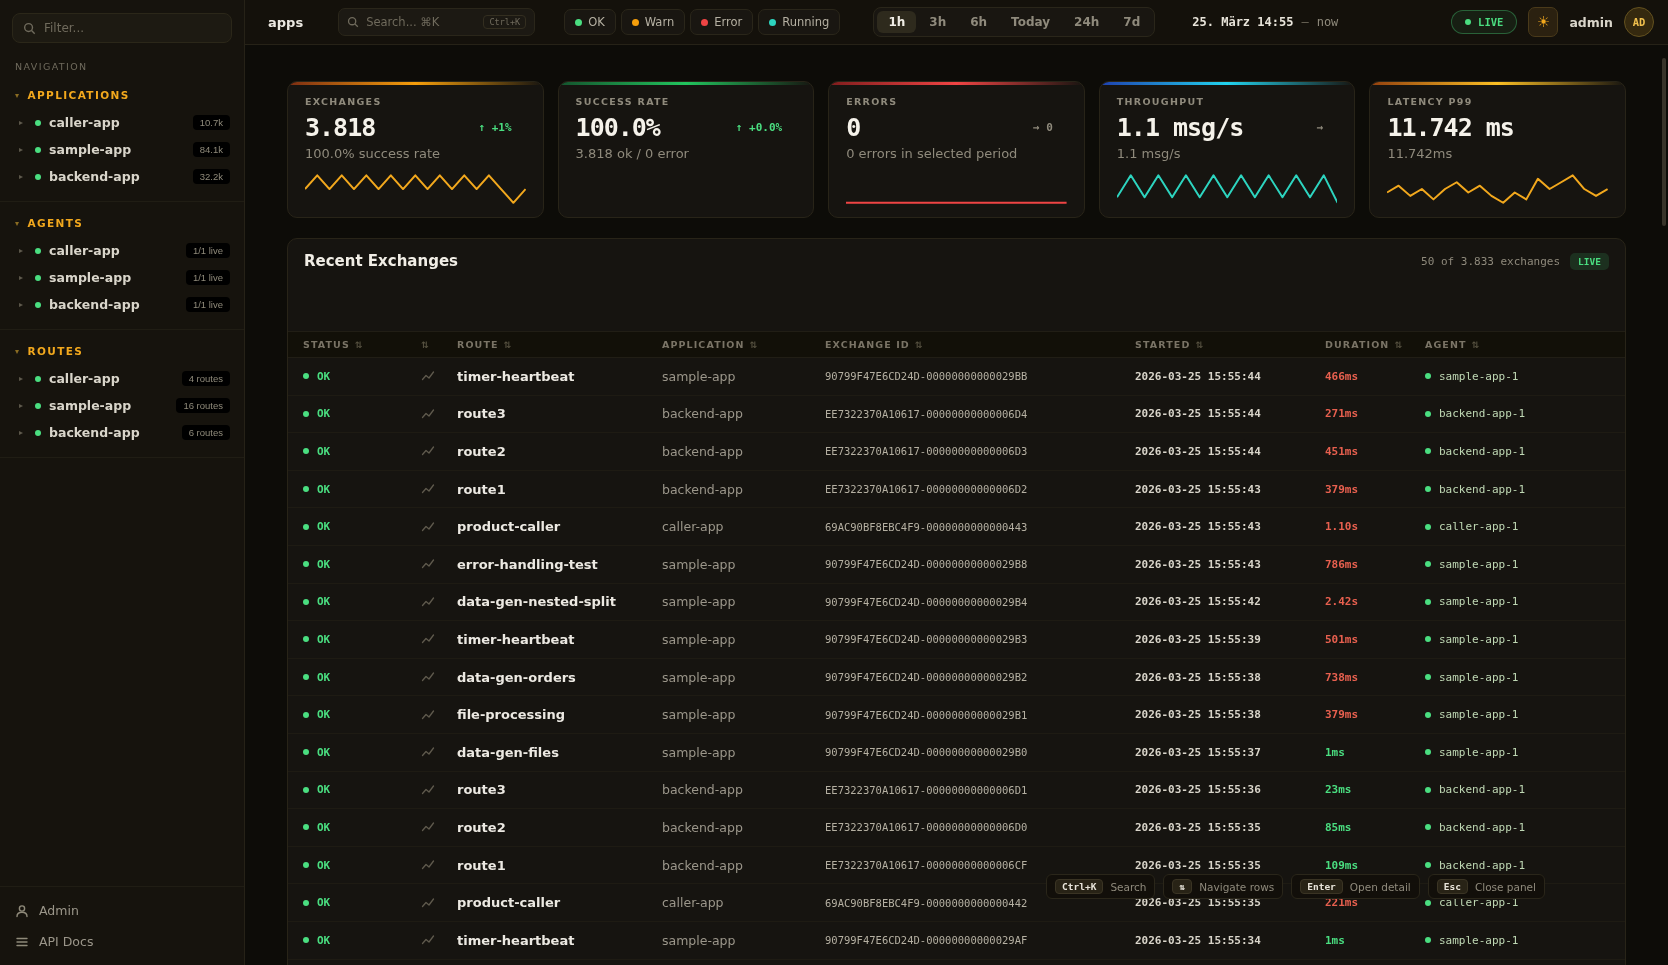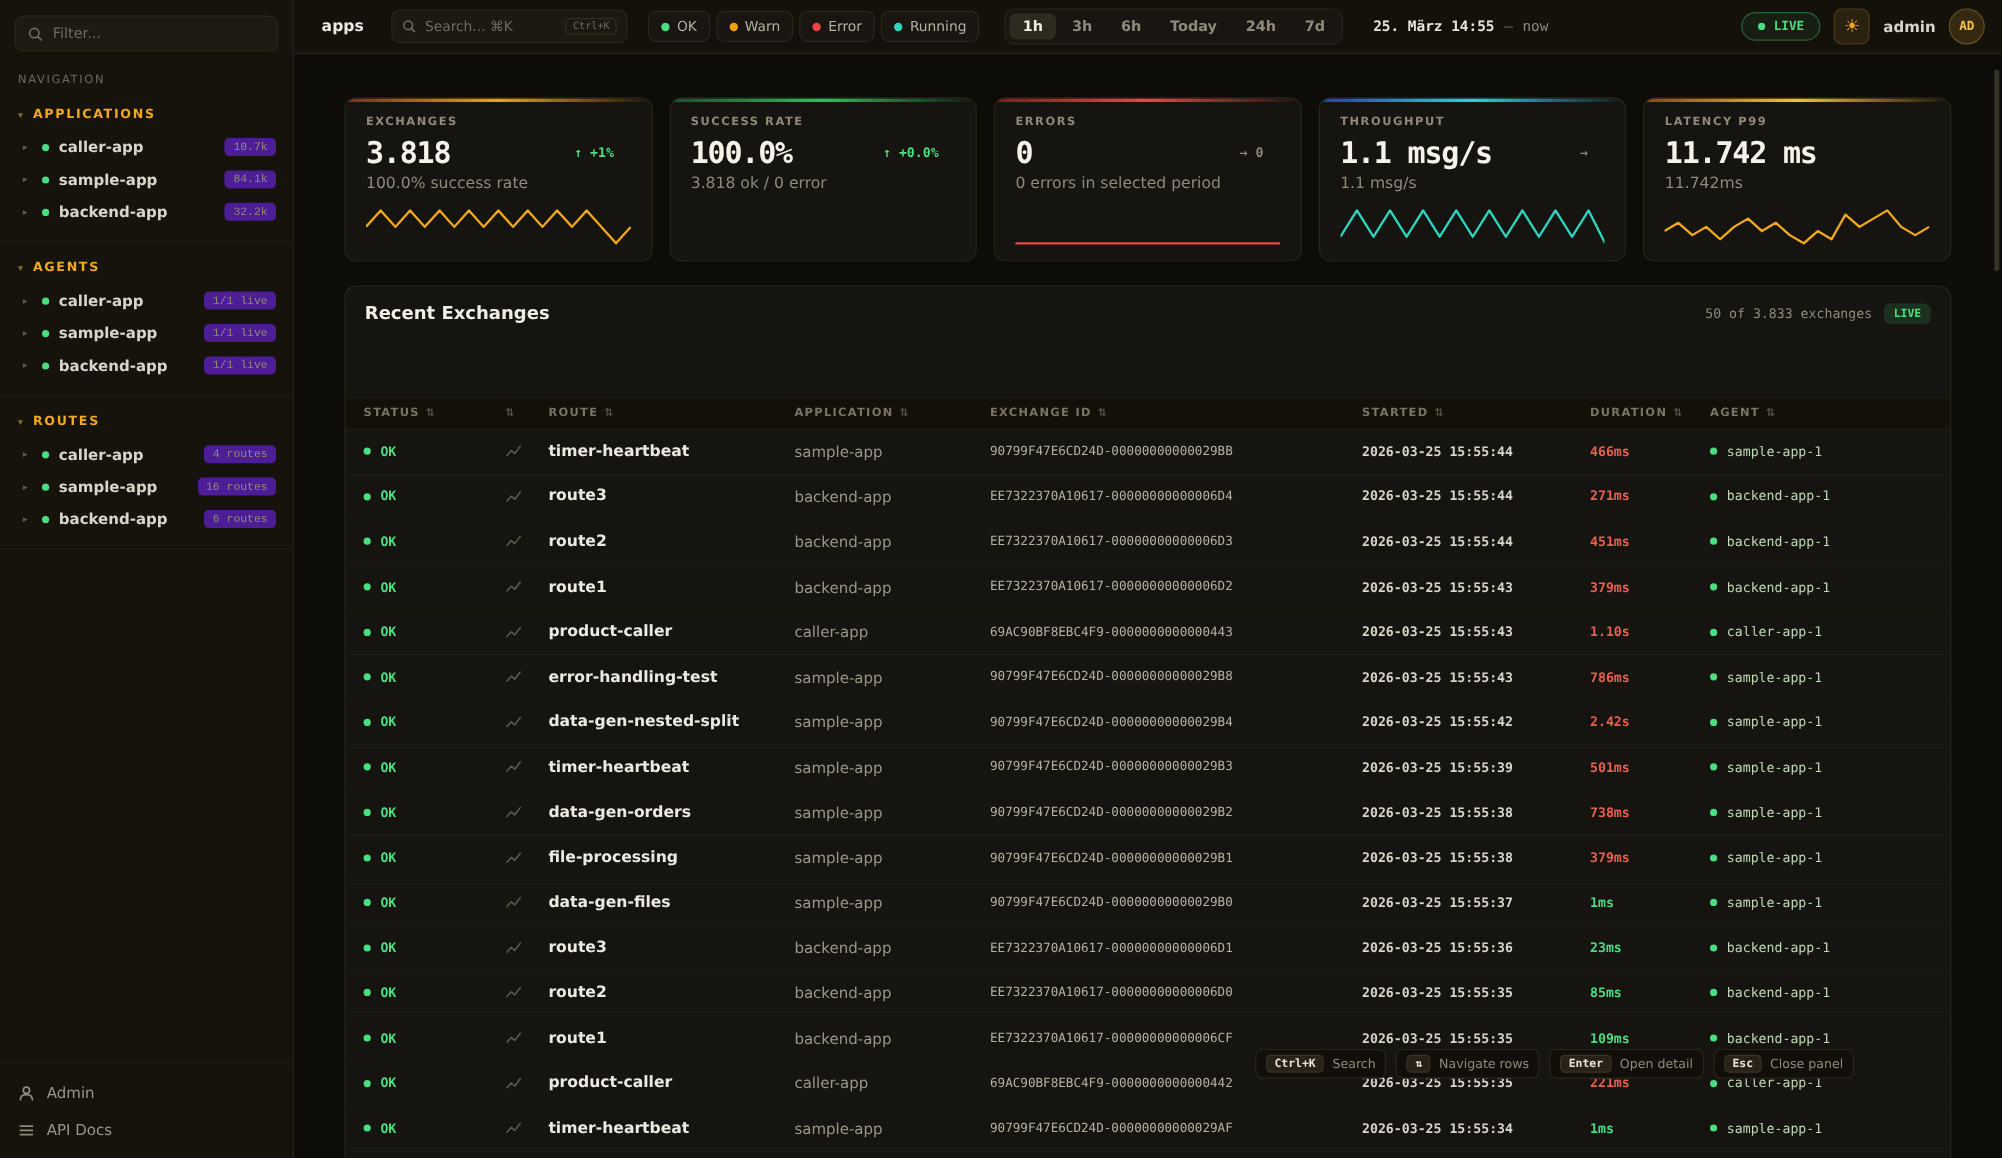--- a/index.html
+++ b/index.html
@@ -15,26 +15,26 @@
   .filter-box input{background:transparent;border:none;outline:none;color:#c9c5b8;font-size:12px;width:100%;font-family:"DejaVu Sans",sans-serif;}
   .filter-box input::placeholder{color:#6f6a5c;}
   .nav-label{padding:12px 15px 2px;font-size:9.5px;letter-spacing:1.4px;color:#6f6a5c;}
   .side-section{padding:7px 0 11px;border-bottom:1px solid #201d14;}
   .section-head{display:flex;align-items:center;gap:7px;padding:8px 15px;color:#f2a81d;font-size:10.5px;font-weight:bold;letter-spacing:1.4px;cursor:pointer;}
   .section-caret{color:#8a6c22;font-size:8px;}
   .side-item{display:flex;align-items:center;gap:8px;padding:6px 14px 6px 19px;cursor:pointer;height:27px;}
   .item-arrow{color:#5f5a4d;font-size:8px;width:8px;}
   .gdot{width:6px;height:6px;border-radius:50%;background:#4ade80;flex:none;}
   .side-item .label{flex:1;font-size:12.5px;color:#d9d5ca;font-weight:600;}
-  .side-badge{background:#4c1d95;border-radius:4px;padding:2px 7px;font-family:Liberation Mono, monospace;font-size:9.5px;color:#8f8a7a;}
+  .side-badge{background:#000000;border-radius:4px;padding:2px 7px;font-family:Liberation Sans, sans-serif;font-size:9.5px;color:#8f8a7a;}
   .side-footer{margin-top:auto;border-top:1px solid #201d14;padding:8px 0;}
   .foot-item{display:flex;align-items:center;gap:10px;padding:8px 15px;color:#9b968a;font-size:12.5px;cursor:pointer;}
 
   
-  .topbar{position:fixed;left:245px;top:0;right:0;height:45px;background:#14110b;border-bottom:1px solid #262217;display:flex;align-items:center;padding:0 14px 0 23px;gap:17px;z-index:9;}
+  .topbar{position:fixed;left:245px;top:0;right:0;height:45px;background:#14110b;border-bottom:1px solid #262217;display:flex;align-items:center;padding:0 14px 0 23px;gap:29px;z-index:9;}
   .context-label{font-size:13px;font-weight:bold;color:#ece9e2;margin-right:6px;}
   .search-box{width:197px;height:28px;background:#1c1913;border:1px solid #2a261a;border-radius:7px;display:flex;align-items:center;gap:7px;padding:0 8px;}
   .search-box input{background:transparent;border:none;outline:none;color:#c9c5b8;font-size:11.5px;flex:1;min-width:0;font-family:"DejaVu Sans",sans-serif;}
   .search-box input::placeholder{color:#6f6a5c;}
   .kbd-chip{border:1px solid #332e20;border-radius:4px;padding:1px 5px;font-family:"DejaVu Sans Mono",monospace;font-size:8.5px;color:#6f6a5c;white-space:nowrap;}
   .chip-row{display:flex;gap:5px;}
   .filter-chip{display:flex;align-items:center;gap:6px;padding:5px 10px;border:1px solid #2a261a;background:#191611;border-radius:7px;font-size:11.5px;color:#b5b0a2;cursor:pointer;}
   .fdot{width:7px;height:7px;border-radius:50%;}
   .time-group{background:#191611;border:1px solid #2a261a;border-radius:8px;padding:3px;display:flex;gap:2px;margin-left:4px;}
   .time-btn{padding:4px 11px;border-radius:6px;color:#8f8a7c;font-size:12px;cursor:pointer;font-weight:600;}

